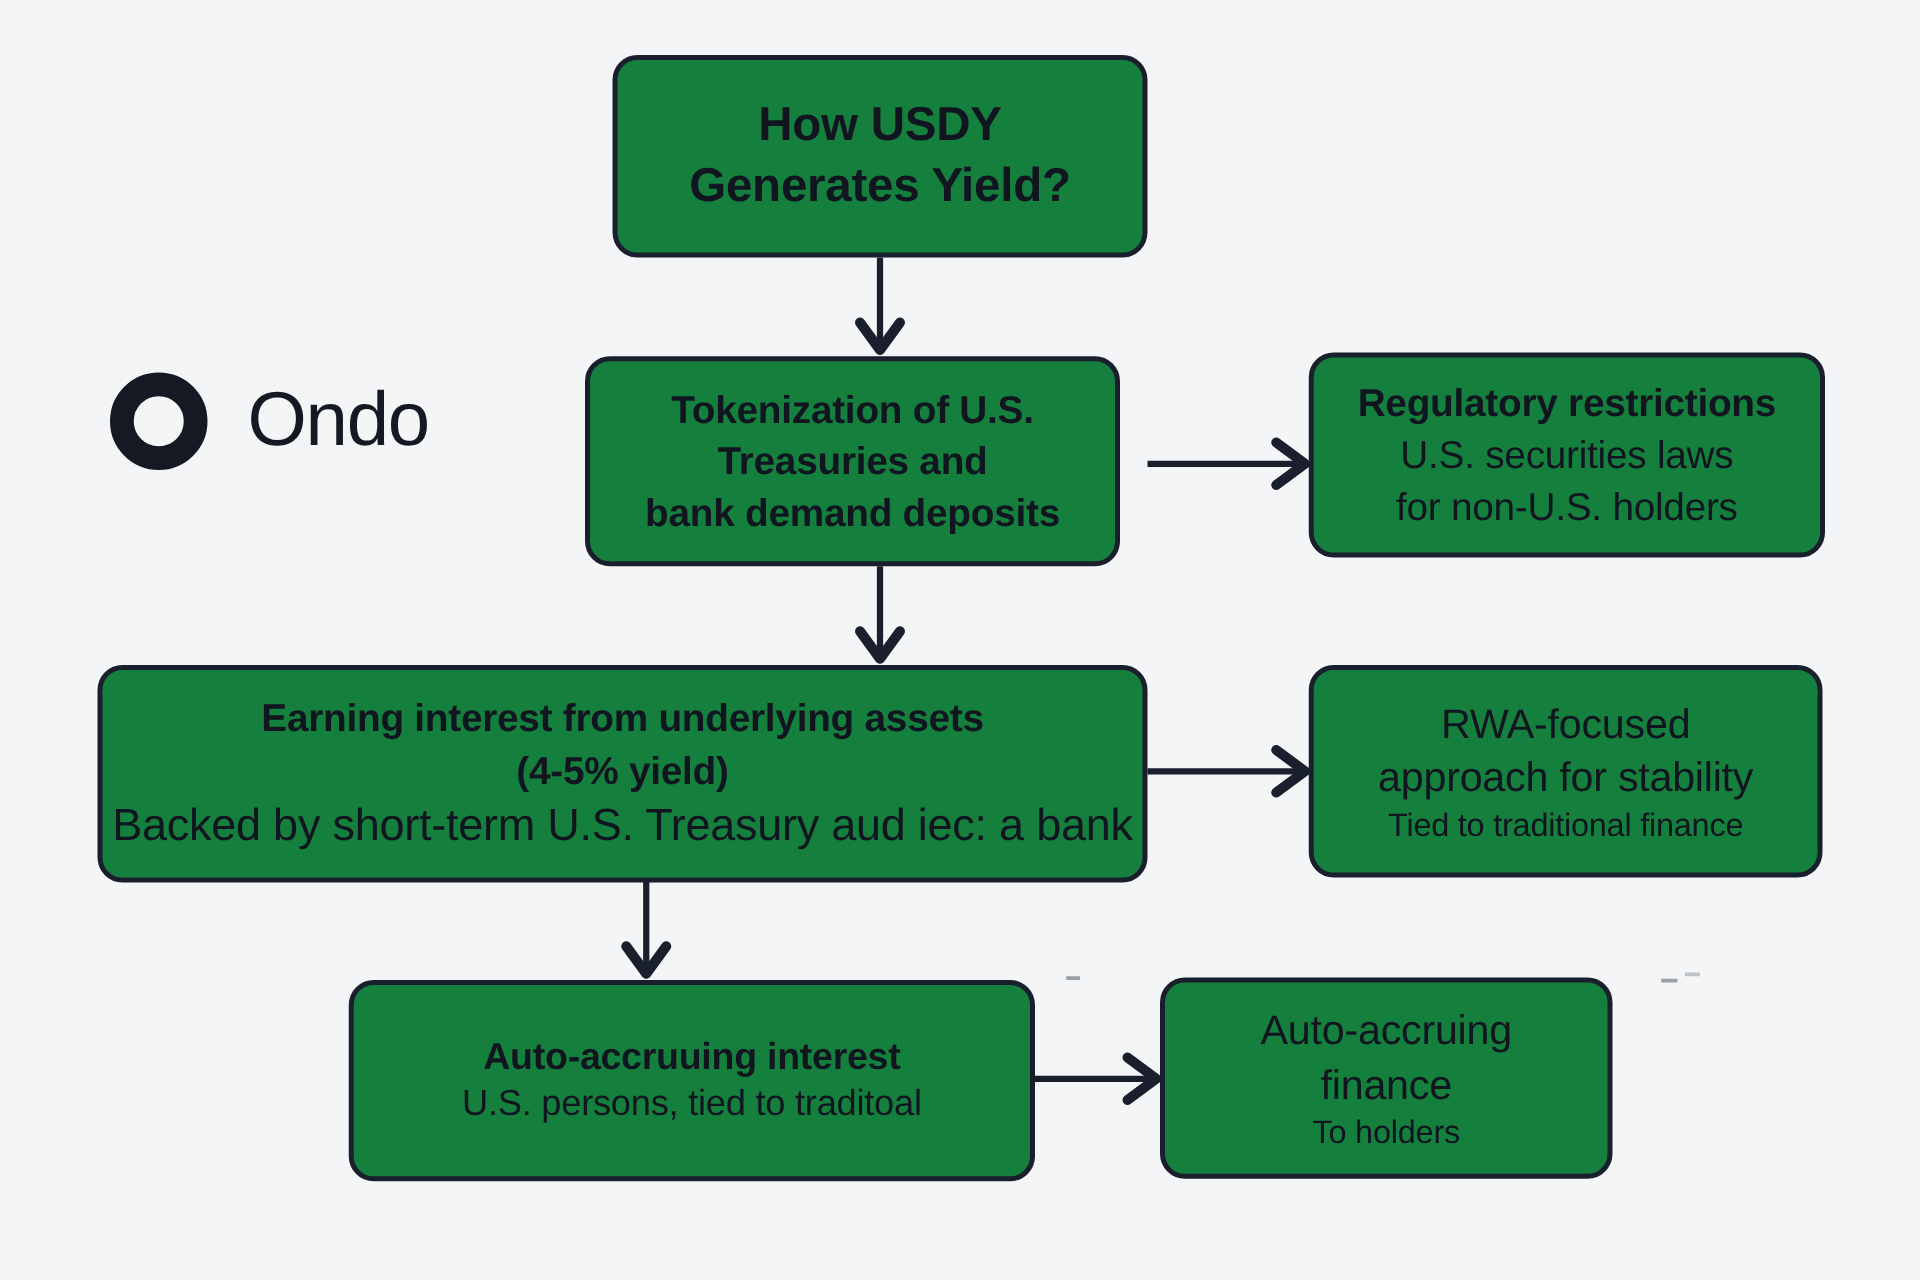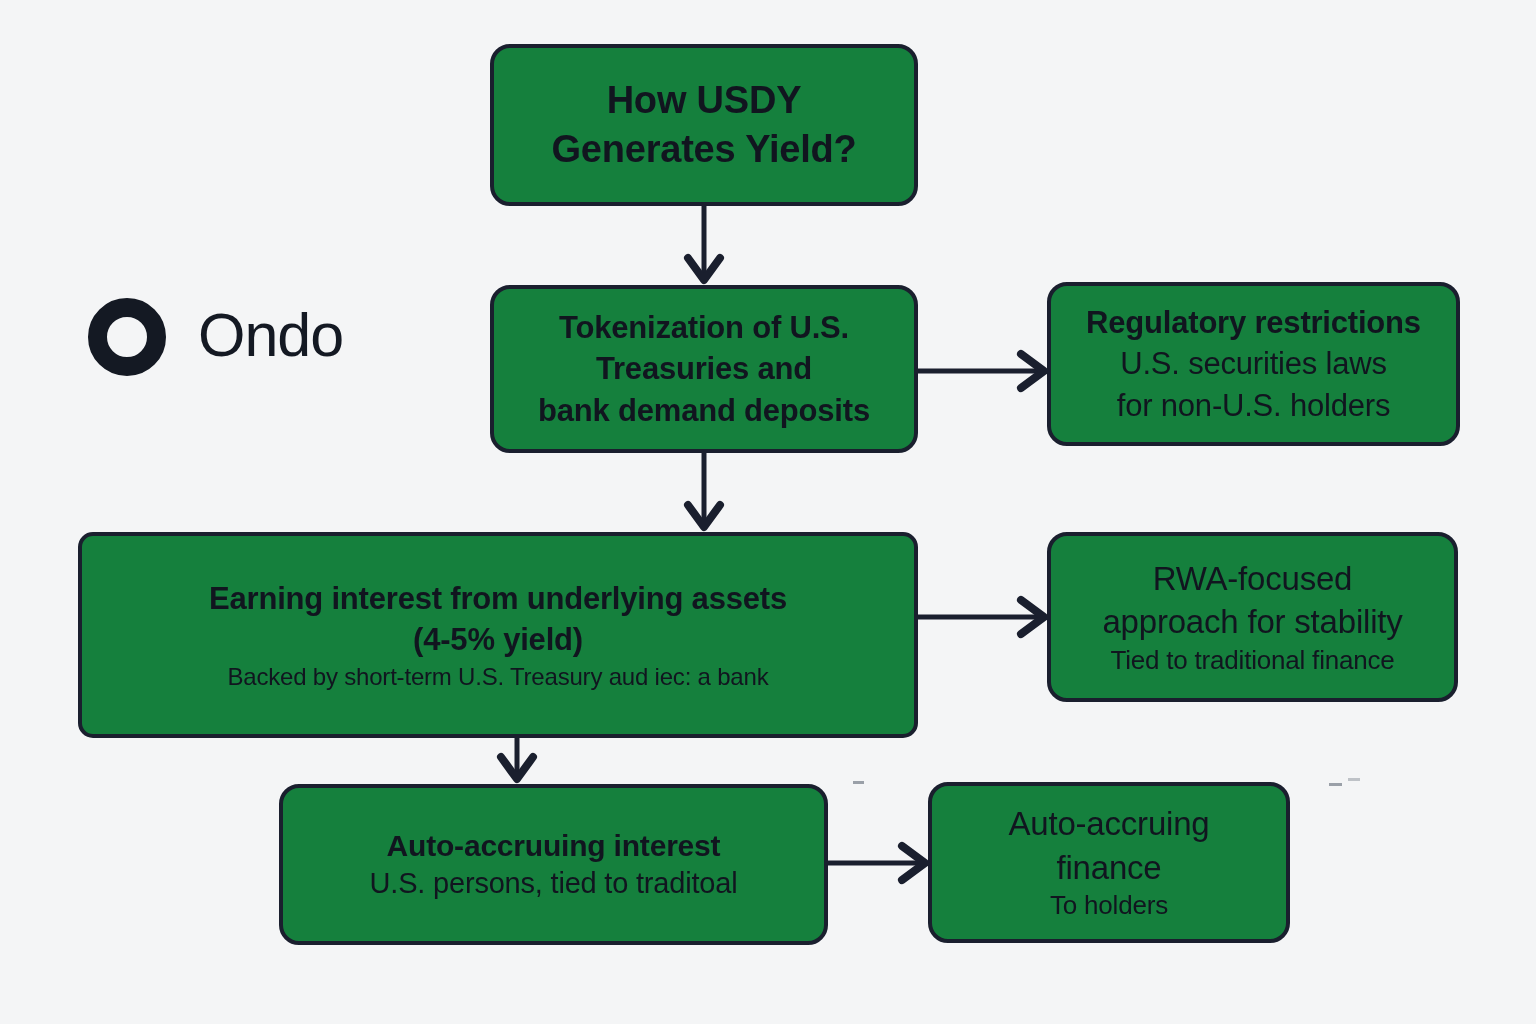--- a/index.html
+++ b/index.html
@@ -72,41 +72,41 @@
     font-size: 31px;
     font-weight: 400;
     line-height: 1.33;
   }
   .t-med-lg {
     font-size: 33px;
     font-weight: 500;
     line-height: 1.32;
   }
   .t-sub {
-    font-size: 24px;
+    font-size: 36px;
     font-weight: 400;
     line-height: 1.30;
     text-align: right;
   }
   .t-sub-sm {
     font-size: 26px;
     font-weight: 400;
     line-height: 1.28;
   }
   .t-body {
     font-size: 29px;
     font-weight: 400;
     line-height: 1.30;
   }
 
   
   #node-title       { left: 490px;  top: 44px;  width: 428px;  height: 162px; }
-  #node-tokenization{ left: 490px;  top: 285px; width: 428px;  height: 168px; }
+  #node-tokenization{ left: 468px;  top: 285px; width: 428px;  height: 168px; }
   #node-regulatory  { left: 1047px; top: 282px; width: 413px;  height: 164px; }
-  #node-earning     { left: 78px;   top: 532px; width: 840px;  height: 206px; border-radius: 15px; }
+  #node-earning     { left: 78px;   top: 532px; width: 840px;  height: 174px; }
   #node-rwa         { left: 1047px; top: 532px; width: 411px;  height: 170px; }
   #node-auto-left   { left: 243px;  top: 784px; width: 549px;  height: 161px; margin-left: 36px; }
   #node-auto-right  { left: 928px;  top: 782px; width: 362px;  height: 161px; }
 
   
   #ondo-logo {
     position: absolute;
     left: 88px;
     top: 298px;
     display: flex;

